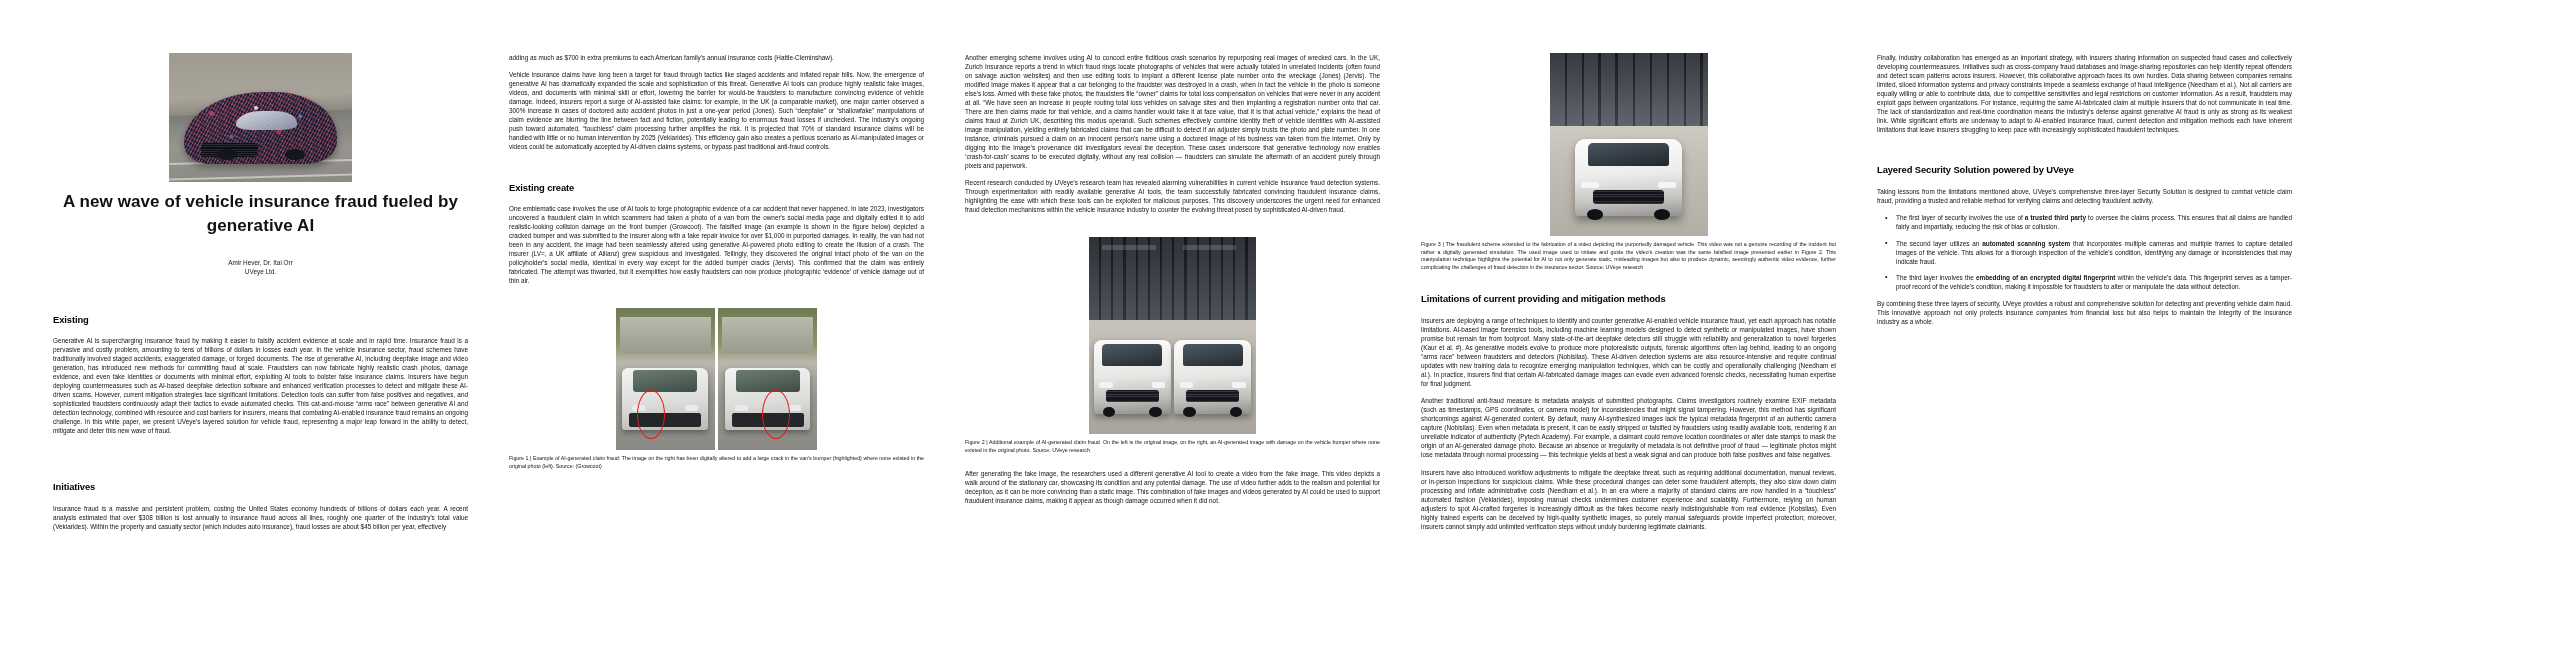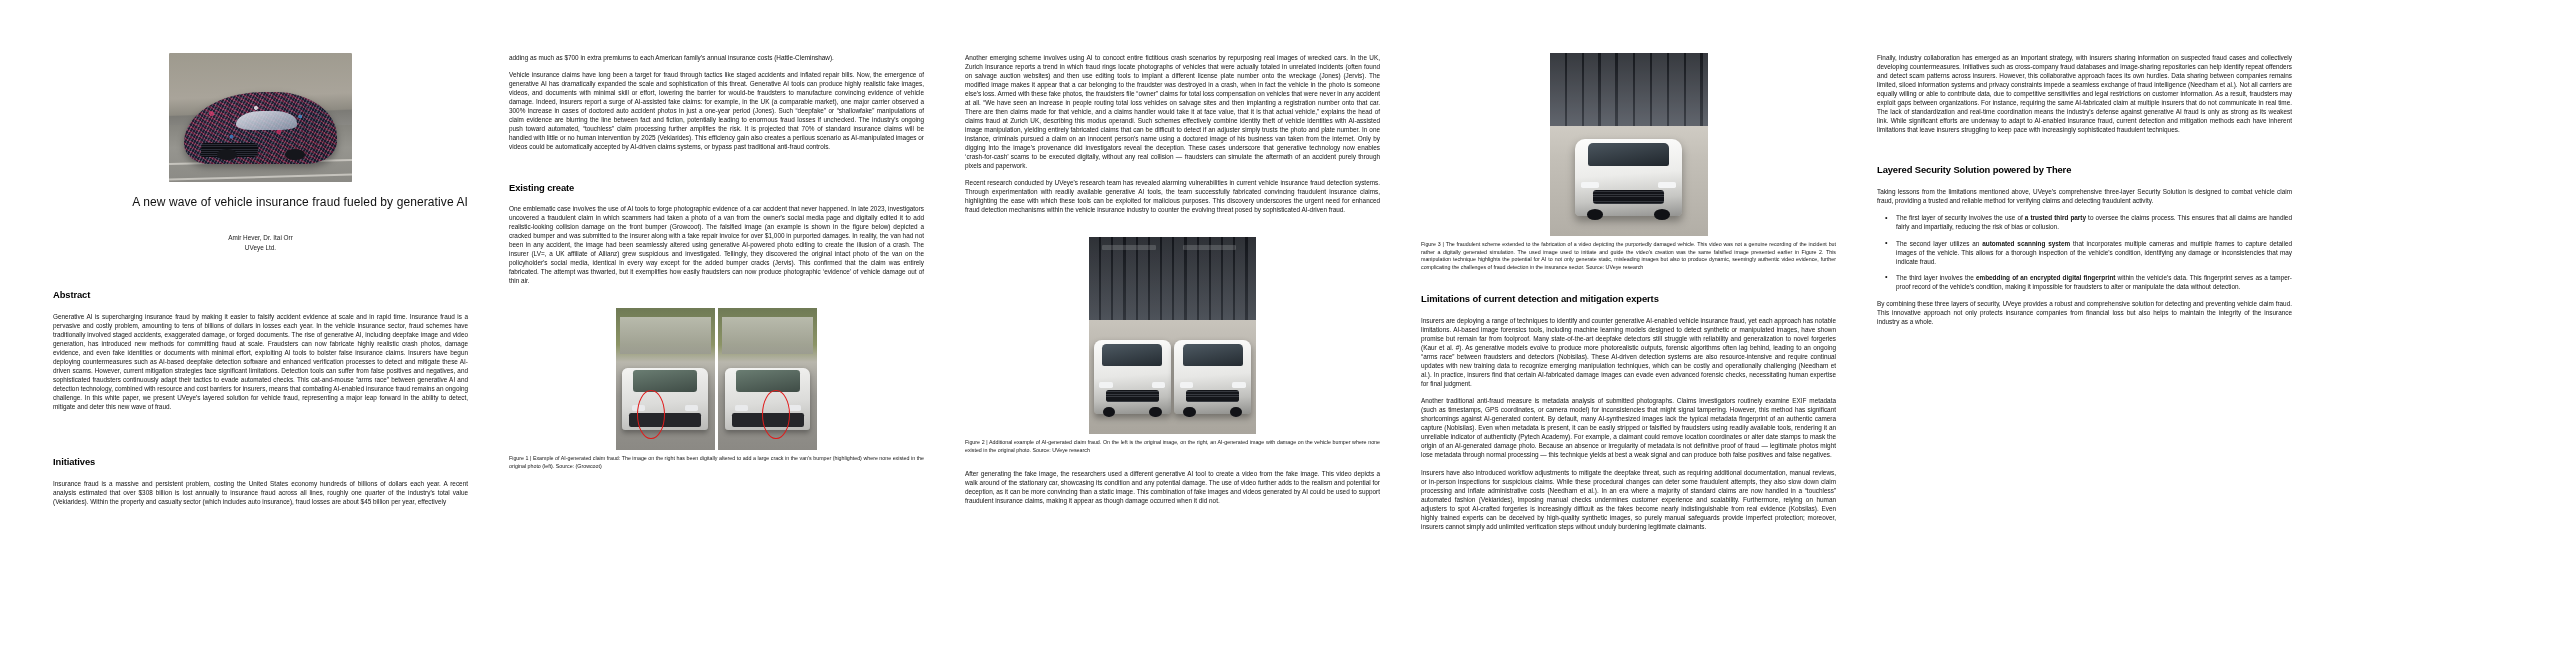--- a/index.html
+++ b/index.html
@@ -19,24 +19,24 @@
     gap:41px;
     background:#fff;
   }
   .col{
     width:415px;
     flex:0 0 415px;
     position:relative;
   }
   
   .doc-title{
-    font-size:12px;
+    font-size:17px;
     line-height:24.5px;
-    text-align:right;
-    font-weight:400;
+    text-align:center;
+    font-weight:700;
     letter-spacing:0.1px;
     margin:7.8px 0 0 0;
     color:#111;
   }
   .authors{
     text-align:center;
     font-size:6.4px;
     line-height:9.4px;
     margin-top:19px;
     color:#1a1a1a;
@@ -284,21 +284,21 @@
 
     <h1 class="doc-title">A new wave of vehicle insurance fraud fueled by generative AI</h1>
 
     <div class="authors">
       <div>Amir Hever, Dr. Itai Orr</div>
       <div>UVeye Ltd.</div>
     </div>
 
     <div class="sec-gap-lg"></div>
 
-    <h2 class="sec">Abstract</h2>
+    <h2 class="sec">Existing</h2>
     <p class="body">Generative AI is supercharging insurance fraud by making it easier to falsify accident evidence at scale and in rapid time. Insurance fraud is a pervasive and costly problem, amounting to tens of billions of dollars in losses each year. In the vehicle insurance sector, fraud schemes have traditionally involved staged accidents, exaggerated damage, or forged documents. The rise of generative AI, including deepfake image and video generation, has introduced new methods for committing fraud at scale. Fraudsters can now fabricate highly realistic crash photos, damage evidence, and even fake identities or documents with minimal effort, exploiting AI tools to bolster false insurance claims. Insurers have begun deploying countermeasures such as AI-based deepfake detection software and enhanced verification processes to detect and mitigate these AI-driven scams. However, current mitigation strategies face significant limitations. Detection tools can suffer from false positives and negatives, and sophisticated fraudsters continuously adapt their tactics to evade automated checks. This cat-and-mouse “arms race” between generative AI and detection technology, combined with resource and cost barriers for insurers, means that combating AI-enabled insurance fraud remains an ongoing challenge. In this white paper, we present UVeye's layered solution for vehicle fraud, representing a major leap forward in the ability to detect, mitigate and deter this new wave of fraud.</p>
 
     <div class="sec-gap-lg"></div>
 
     <h2 class="sec">Initiatives</h2>
     <p class="body">Insurance fraud is a massive and persistent problem, costing the United States economy hundreds of billions of dollars each year. A recent analysis estimated that over $308 billion is lost annually to insurance fraud across all lines, roughly one quarter of the industry's total value (Vekiarides). Within the property and casualty sector (which includes auto insurance), fraud losses are about $45 billion per year, effectively</p>
   </div>
 
   <div class="col">
 
@@ -389,34 +389,34 @@
           <div class="mgrl"></div>
           <div class="mwh a"></div>
           <div class="mwh b"></div>
         </div>
       </div>
       <p class="caption">Figure 3 | The fraudulent scheme extended to the fabrication of a video depicting the purportedly damaged vehicle. This video was not a genuine recording of the incident but rather a digitally generated simulation. The used image used to initiate and guide the video's creation was the same falsified image presented earlier in Figure 2. This manipulation technique highlights the potential for AI to not only generate static, misleading images but also to produce dynamic, seemingly authentic video evidence, further complicating the challenges of fraud detection in the insurance sector. Source: UVeye research</p>
     </div>
 
     <div class="sec-gap"></div>
 
-    <h2 class="sec">Limitations of current detection and mitigation experts</h2>
+    <h2 class="sec">Limitations of current providing and mitigation methods</h2>
     <p class="body">Insurers are deploying a range of techniques to identify and counter generative AI-enabled vehicle insurance fraud, yet each approach has notable limitations. AI-based image forensics tools, including machine learning models designed to detect synthetic or manipulated images, have shown promise but remain far from foolproof. Many state-of-the-art deepfake detectors still struggle with reliability and generalization to novel forgeries (Kaur et al. #). As generative models evolve to produce more photorealistic outputs, forensic algorithms often lag behind, leading to an ongoing “arms race” between fraudsters and detectors (Nobisilas). These AI-driven detection systems are also resource-intensive and require continual updates with new training data to recognize emerging manipulation techniques, which can be costly and operationally challenging (Needham et al.). In practice, insurers find that certain AI-fabricated damage images can evade even advanced forensic checks, necessitating human expertise for final judgment.</p>
     <p class="body">Another traditional anti-fraud measure is metadata analysis of submitted photographs. Claims investigators routinely examine EXIF metadata (such as timestamps, GPS coordinates, or camera model) for inconsistencies that might signal tampering. However, this method has significant shortcomings against AI-generated content. By default, many AI-synthesized images lack the typical metadata fingerprint of an authentic camera capture (Nobisilas). Even when metadata is present, it can be easily stripped or falsified by fraudsters using readily available tools, rendering it an unreliable indicator of authenticity (Pytech Academy). For example, a claimant could remove location coordinates or alter date stamps to mask the origin of an AI-generated damage photo. Because an absence or irregularity of metadata is not definitive proof of fraud — legitimate photos might lose metadata through normal processing — this technique yields at best a weak signal and can produce both false positives and false negatives.</p>
     <p class="body">Insurers have also introduced workflow adjustments to mitigate the deepfake threat, such as requiring additional documentation, manual reviews, or in-person inspections for suspicious claims. While these procedural changes can deter some fraudulent attempts, they also slow down claim processing and inflate administrative costs (Needham et al.). In an era where a majority of standard claims are now handled in a “touchless” automated fashion (Vekiarides), imposing manual checks undermines customer experience and scalability. Furthermore, relying on human adjusters to spot AI-crafted forgeries is increasingly difficult as the fakes become nearly indistinguishable from real evidence (Kobsilas). Even highly trained experts can be deceived by high-quality synthetic images, so purely manual safeguards provide imperfect protection; moreover, insurers cannot simply add unlimited verification steps without unduly burdening legitimate claimants.</p>
   </div>
 
   <div class="col">
 
     <p class="body">Finally, industry collaboration has emerged as an important strategy, with insurers sharing information on suspected fraud cases and collectively developing countermeasures. Initiatives such as cross-company fraud databases and image-sharing repositories can help identify repeat offenders and detect scam patterns across insurers. However, this collaborative approach faces its own hurdles. Data sharing between companies remains limited, siloed information systems and privacy constraints impede a seamless exchange of fraud intelligence (Needham et al.). Not all carriers are equally willing or able to contribute data, due to competitive sensitivities and legal restrictions on customer information. As a result, fraudsters may exploit gaps between organizations. For instance, requiring the same AI-fabricated claim at multiple insurers that do not communicate in real time. The lack of standardization and real-time coordination means the industry's defense against generative AI fraud is only as strong as its weakest link. While significant efforts are underway to adapt to AI-enabled insurance fraud, current detection and mitigation methods each have inherent limitations that leave insurers struggling to keep pace with increasingly sophisticated fraudulent techniques.</p>
     <p class="body"></p>
 
     <div class="sec-gap"></div>
 
-    <h2 class="sec">Layered Security Solution powered by There</h2>
+    <h2 class="sec">Layered Security Solution powered by UVeye</h2>
     <p class="body">Taking lessons from the limitations mentioned above, UVeye's comprehensive three-layer Security Solution is designed to combat vehicle claim fraud, providing a trusted and reliable method for verifying claims and detecting fraudulent activity.</p>
 
     <ul class="bullets">
       <li>
         <span>The first layer of security involves the use of </span><b>a trusted third party</b><span> to oversee the claims process. This ensures that all claims are handled fairly and impartially, reducing the risk of bias or collusion.</span>
       </li>
       <li>
         <span>The second layer utilizes an </span><b>automated scanning system</b><span> that incorporates multiple cameras and multiple frames to capture detailed images of the vehicle. This allows for a thorough inspection of the vehicle's condition, identifying any damage or inconsistencies that may indicate fraud.</span>
       </li>
       <li>

